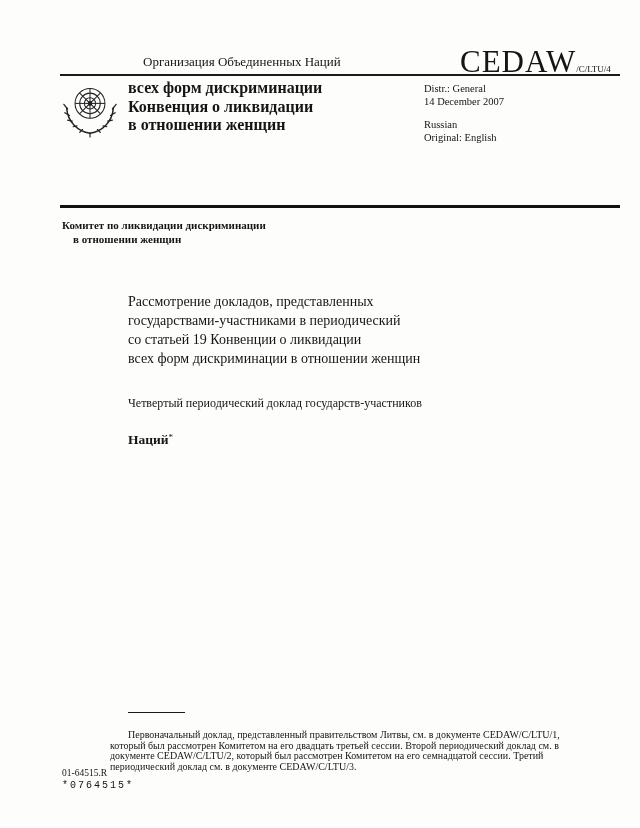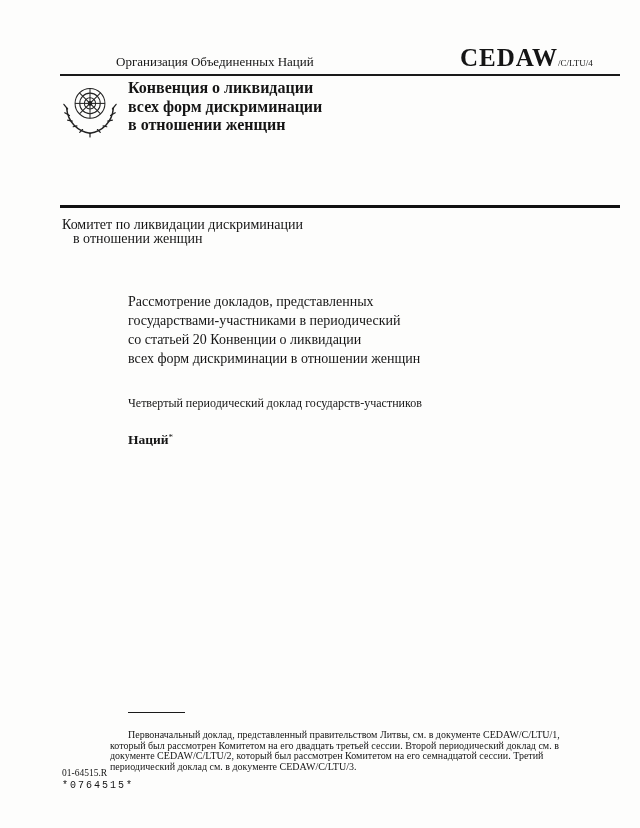--- a/index.html
+++ b/index.html
@@ -8,30 +8,30 @@
     width:640px;height:828px;
     margin:0 auto;
     background:#fdfdfc;
     font-family:"Liberation Serif", serif;
     color:#151515;
     overflow:hidden;
   }
   .abs{position:absolute;}
 
   .org-name{
-    top:54px;left:116px;
+    top:54px;left:143px;
     font-size:13px;
     text-align:right;
   }
   .doc-symbol{
     top:44px;left:460px;width:170px;
     white-space:nowrap;
   }
   .doc-symbol .big{
-    font-size:25px;letter-spacing:1px;font-weight:bold;
+    font-size:31px;letter-spacing:1px;
   }
   .doc-symbol .small{
     font-size:9px;letter-spacing:0;
   }
   .rule-thin{
     top:74px;left:60px;width:560px;height:1.5px;background:#1a1a1a;
   }
   .emblem{
     top:80px;left:62px;width:56px;height:58px;
   }
@@ -42,21 +42,21 @@
   .distr-block{
     top:82px;left:424px;width:180px;
     font-size:10.5px;line-height:13px;
   }
   .distr-gap{height:10px;}
   .rule-thick{
     top:205px;left:60px;width:560px;height:2.5px;background:#111;
   }
   .committee{
     top:218px;left:62px;width:320px;
-    font-size:14px;font-weight:normal;line-height:14px;
+    font-size:11px;font-weight:bold;line-height:14px;
   }
   .committee .indent{padding-left:11px;}
   .main-title{
     top:292px;left:128px;width:400px;
     font-size:14px;font-weight:normal;line-height:19px;
   }
   .subtitle{
     top:396px;left:128px;width:420px;
     font-size:12px;font-weight:normal;
   }
@@ -126,37 +126,44 @@
         <line x1="52" y1="38" x2="57" y2="35"></line>
         <line x1="49" y1="44" x2="54" y2="43"></line>
         <line x1="44" y1="49" x2="48" y2="50"></line>
         <line x1="38" y1="53" x2="41" y2="56"></line>
         <line x1="30" y1="57" x2="30" y2="61"></line>
       </g>
     </svg>
   </div>
 
   <div class="abs conv-title">
+    <div>всех форм дискриминации</div>
     <div>Конвенция о ликвидации</div>
-    <div>всех форм дискриминации</div>
     <div>в отношении женщин</div>
   </div>
 
+  <div class="abs distr-block">
+    <div>Distr.: General</div>
+    <div>14 December 2007</div>
+    <div class="distr-gap"></div>
+    <div>Russian</div>
+    <div>Original: English</div>
+  </div>
 
   <div class="abs rule-thick"></div>
 
   <div class="abs committee">
     <div>Комитет по ликвидации дискриминации</div>
     <div class="indent">в отношении женщин</div>
   </div>
 
   <div class="abs main-title">
     <div>Рассмотрение докладов, представленных</div>
     <div>государствами-участниками в периодический</div>
-    <div>со статьей 20 Конвенции о ликвидации</div>
+    <div>со статьей 19 Конвенции о ликвидации</div>
     <div>всех форм дискриминации в отношении женщин</div>
   </div>
 
   <div class="abs subtitle">Четвертый периодический доклад государств-участников</div>
 
   <div class="abs country"><span>Наций</span><sup>*</sup></div>
 
   <div class="abs fn-rule"></div>
   <div class="abs fn-para">Первоначальный доклад, представленный правительством Литвы, см. в документе CEDAW/C/LTU/1, который был рассмотрен Комитетом на его двадцать третьей сессии. Второй периодический доклад см. в документе CEDAW/C/LTU/2, который был рассмотрен Комитетом на его семнадцатой сессии. Третий периодический доклад см. в документе CEDAW/C/LTU/3.</div>
 

